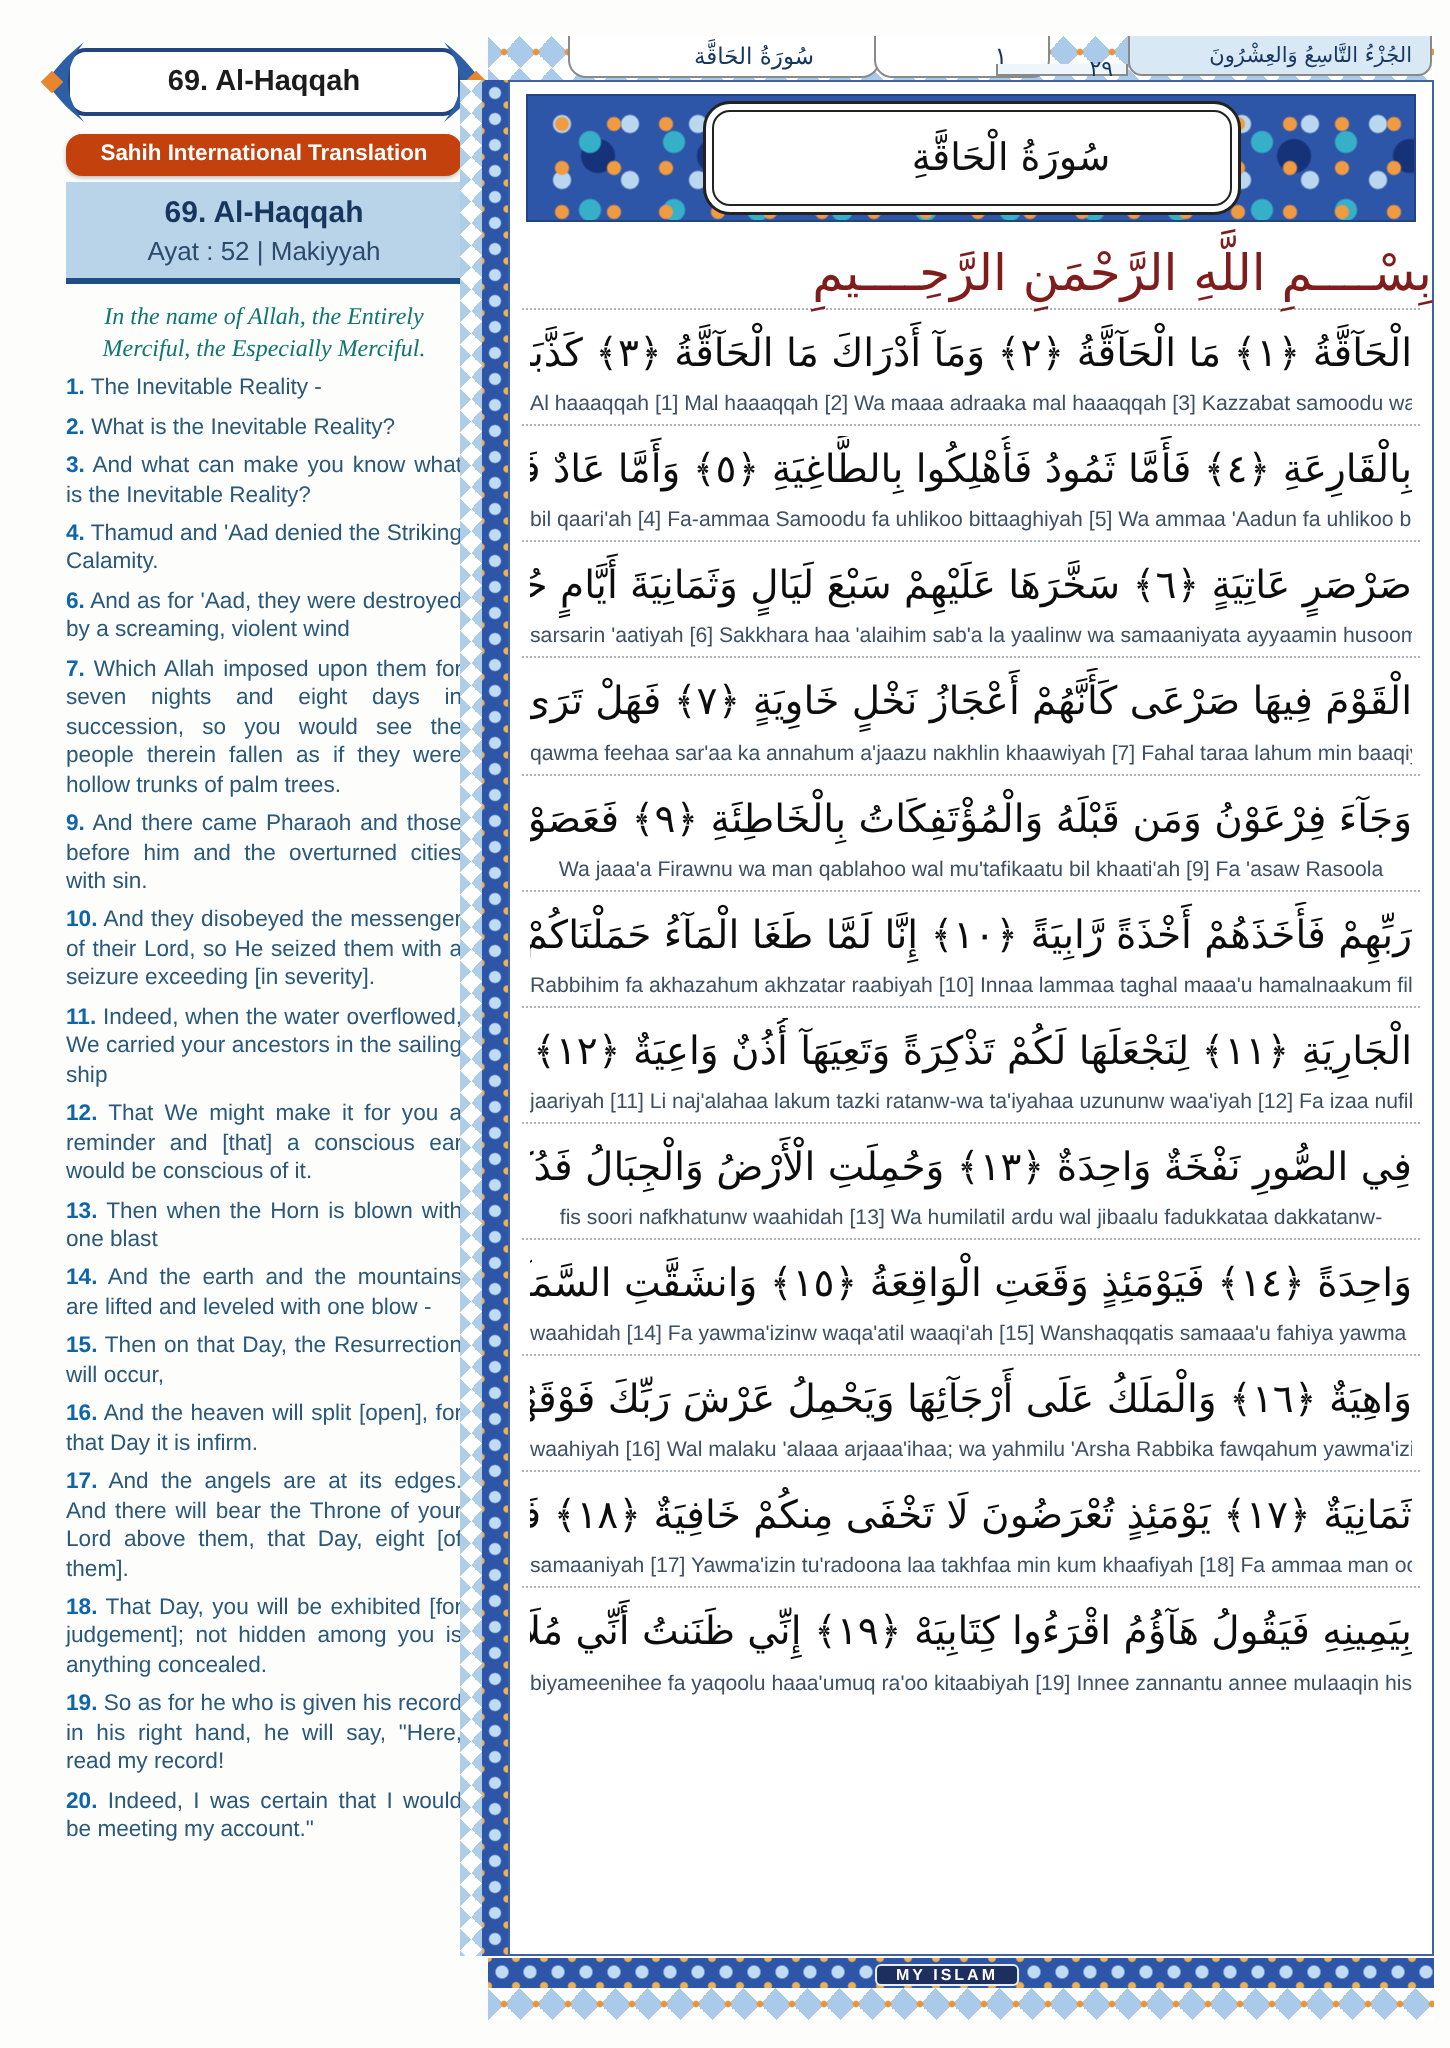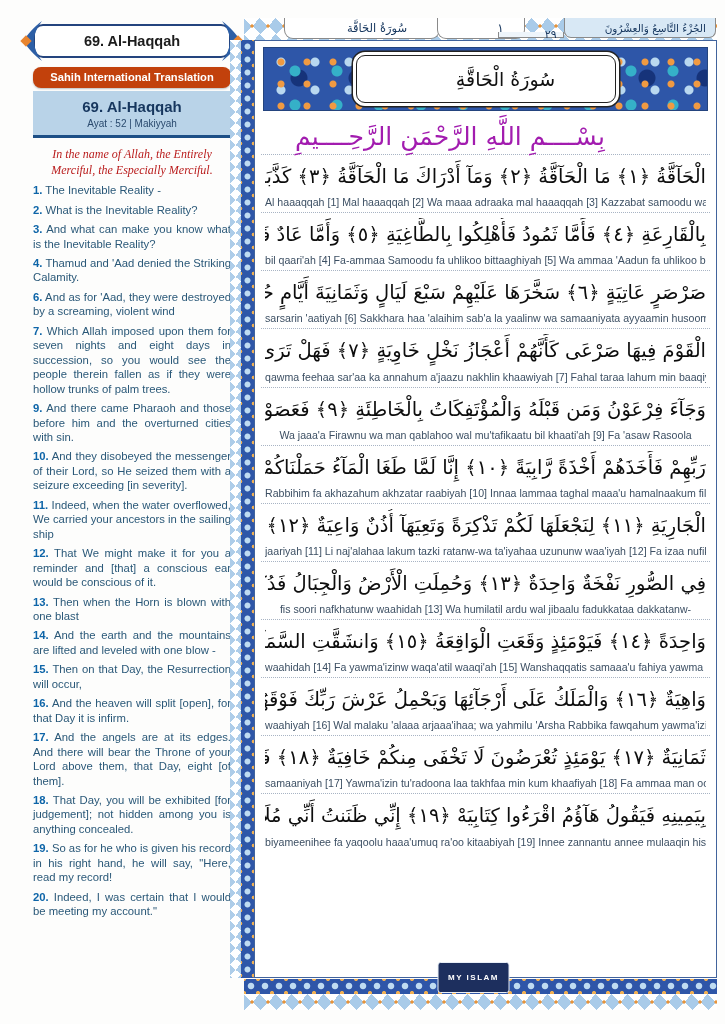--- a/index.html
+++ b/index.html
@@ -20,24 +20,24 @@
   .banner{
     margin-top:9px;background:#c2410c;color:#fff;font-weight:bold;
     font-size:11.2px;text-align:center;padding:4px 0 5px;border-radius:8px;
     box-shadow:0 1px 2px rgba(0,0,0,.25);
   }
   .info-box{
     margin-top:3px;background:#b9d3e8;border-bottom:3px solid #1d4f86;
     text-align:center;padding:7px 0 6px;
   }
   .info-title{font-weight:bold;font-size:15px;color:#16365e;}
-  .info-meta{font-size:10px;color:#2a4a6e;margin-top:3px;}
+  .info-meta{font-size:13px;color:#2a4a6e;margin-top:3px;}
   .bismillah-en{
     margin-top:9px;font-family:"Liberation Serif",serif;font-style:italic;
-    font-size:12px;color:#b91c1c;text-align:center;line-height:1.3;
+    font-size:12px;color:#0f766e;text-align:center;line-height:1.3;
   }
   .verses{margin-top:5px;}
   .verse{
     font-size:11.3px;line-height:1.28;color:#2a5878;text-align:justify;
     margin:5px 0;
   }
   .verse b{color:#0e65a8;}
   
   .mushaf{position:absolute;left:230px;top:18px;width:487px;height:992px;}
   .checker{
@@ -102,33 +102,33 @@
     background-position:4px 3px,10px 6px,0 0,6px 8px;
     text-decoration:underline;
   }
   .cartouche{
     position:absolute;left:50%;top:50%;transform:translate(-50%,-50%);
     width:218px;height:46px;background:#fff;border:1.5px solid #222;border-radius:9px;
     box-shadow:0 0 0 3px #fff,0 0 0 4.5px #222;
     display:flex;align-items:center;justify-content:center;
     font-size:19px;color:#111;
   }
-  .bismillah-ar{text-align:left;font-size:25px;color:#a21caf;margin-top:8px;line-height:1.4;}
+  .bismillah-ar{text-align:right;font-size:25px;color:#7f1d1d;margin-top:8px;line-height:1.4;}
   .bismillah-tr{text-align:center;font-size:11px;color:#3c4f63;margin:5px 0 7px;}
   .qline{border-top:1px dotted #a8b4c4;margin:0 6px;padding:5px 4px 4px;}
   .qline .ar{
     display:block;font-size:19.5px;line-height:1.75;text-align:center;color:#0d0d0d;
     white-space:nowrap;overflow:hidden;
   }
   .qline .tr{text-align:center;font-size:10.6px;color:#3c4f63;margin-top:2px;
     white-space:nowrap;overflow:hidden;}
   .badge{
     position:absolute;left:50%;bottom:17px;transform:translateX(-50%);
     background:#1d2f5e;color:#fff;font-size:8px;font-weight:bold;letter-spacing:1.5px;
-    padding:10px 10px;border-radius:3px;border:1px solid #e8eef6;z-index:3;
+    padding:0 10px;border-radius:3px;border:1px solid #e8eef6;z-index:3;
   }
 </style>
 </head>
 <body>
 
 <div class="left-panel">
 
   <div class="surah-ornament">
     <svg class="orn-icon orn-left" viewBox="0 0 24 46">
       <path d="M22 3 C13 10 8 16 3 23 C8 30 13 36 22 43 C16 35 14 29 14 23 C14 17 16 11 22 3 Z" fill="#2d5fa6"></path>

